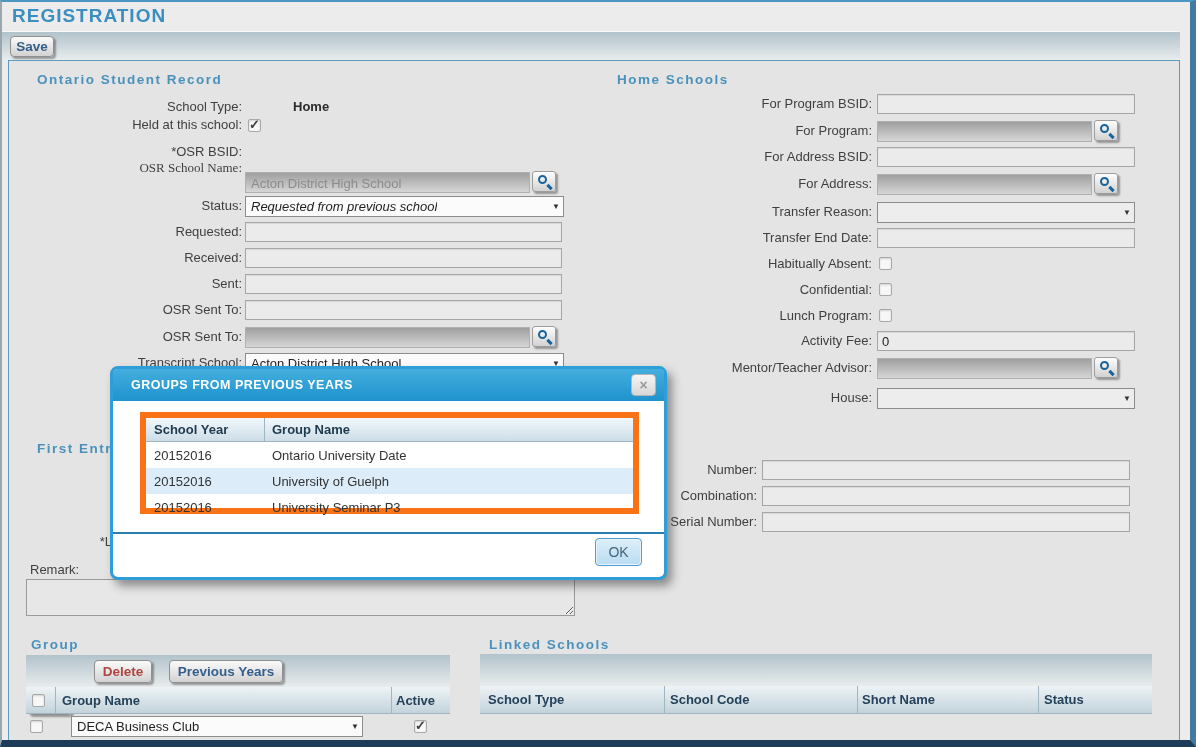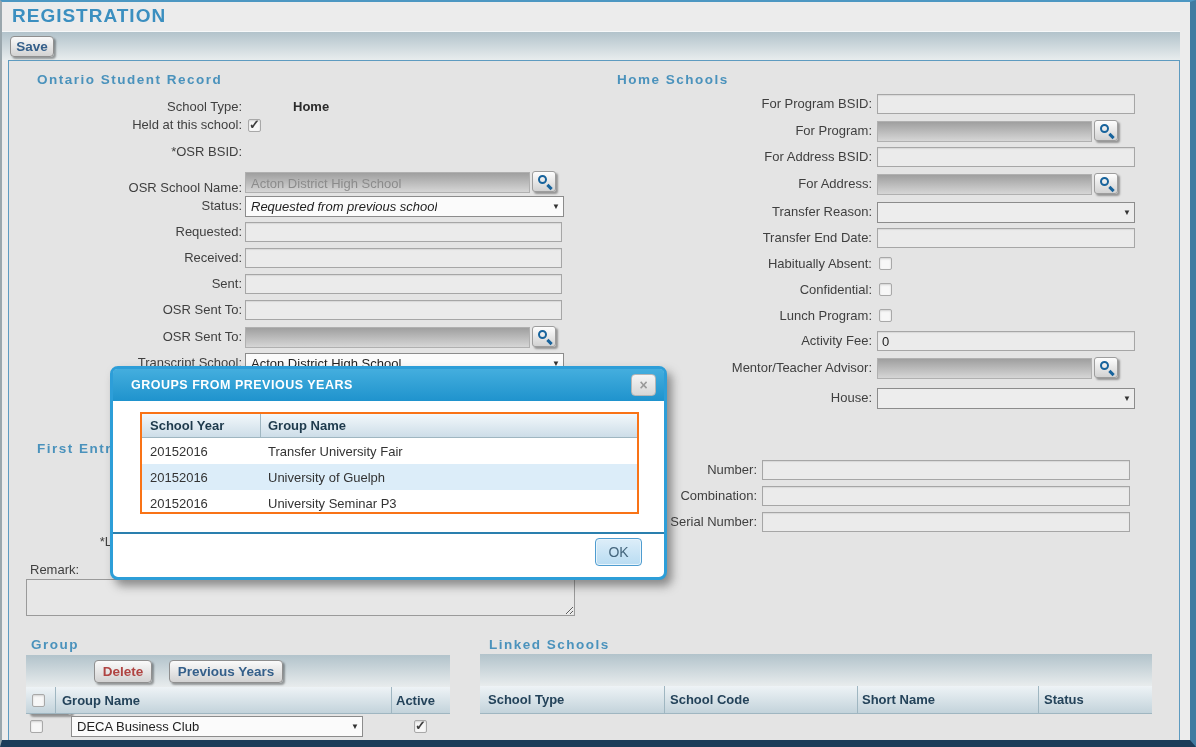--- a/index.html
+++ b/index.html
@@ -64,21 +64,21 @@
     box-shadow:5px 6px 10px rgba(50,50,50,.5); z-index:50; }
   .modal-hdr { position:absolute; left:0; top:0; right:0; height:32px;
     background:linear-gradient(#44aede,#1f93cd); border-radius:4px 4px 0 0; }
   .modal-title { position:absolute; left:18px; top:0; height:32px; line-height:32px;
     color:#fff; font-weight:bold; font-size:12.5px; letter-spacing:.5px; }
   .modal-close { position:absolute; right:8px; top:5px; width:25px; height:22px;
     background:linear-gradient(#f5f5f5,#d7d7d7); border:1px solid #b5b5b5; border-radius:4px;
     color:#9a9a9a; font-weight:bold; font-size:14px; line-height:20px; text-align:center;
     cursor:pointer; }
   .mtable { position:absolute; left:27px; top:43px; width:499px; height:102px;
-    border:2px solid #f97316; background:#fff; }
+    border:6px solid #f97316; background:#fff; }
   .mthead { position:relative; height:24px; background:linear-gradient(#f2f8fb,#cddde8);
     border-bottom:1px solid #9fb6c1; }
   .mthead .mc, .mrow .mc { position:absolute; top:0; height:100%; display:flex;
     align-items:center; font-size:13px; padding-left:8px; white-space:nowrap; }
   .mthead .mc { font-weight:bold; color:#1e3a4c; }
   .mc.c1 { left:0; width:118px; }
   .mc.c2 { left:118px; right:0; }
   .mthead .cdiv { position:absolute; left:118px; top:0; width:1px; height:100%;
     background:#9fb6c1; }
   .mrow { position:relative; height:26px; color:#333; cursor:pointer; }
@@ -105,21 +105,21 @@
   <div class="section-h" style="left:35px; top:70px;">Ontario Student Record</div>
 
   <div class="lbl" style="left:2px; top:95px; width:238px;">School Type:</div>
   <div class="val-bold" style="left:246px; top:95px;margin-left:45px;">Home</div>
 
   <div class="lbl" style="left:2px; top:113px; width:238px;">Held at this school:</div>
   <div class="cb checked" style="left:246px; top:117px;"></div>
 
   <div class="lbl" style="left:2px; top:140px; width:238px;">*OSR BSID:</div>
 
-  <div class="lbl" style="left:2px; top:176px; width:238px;">OSR School Name:</div>
+  <div class="lbl" style="left:2px; top:156px; width:238px;font-family:Liberation Serif, serif;">OSR School Name:</div>
   <div class="dis" style="left:243px; top:170px; width:285px;">Acton District High School</div>
   <button class="mag" style="left:530px; top:169px;">
       <span class="mag-icon"></span>
     </button>
 
   <div class="lbl" style="left:2px; top:194px; width:238px;">Status:</div>
   <div class="sel filled" style="left:243px; top:194px; width:319px;font-style:italic;">
     <span class="sel-text">Requested from previous school</span>
     <span class="arrow">▼</span>
   </div>
@@ -258,21 +258,21 @@
     </div>
 
     <div class="mtable">
       <div class="mthead">
         <span class="mc c1">School Year</span>
         <span class="mc c2">Group Name</span>
         <span class="cdiv"></span>
       </div>
       <div class="mrow">
         <span class="mc c1">20152016</span>
-        <span class="mc c2">Transfer University Fair</span>
+        <span class="mc c2">Ontario University Date</span>
       </div>
       <div class="mrow alt">
         <span class="mc c1">20152016</span>
         <span class="mc c2">University of Guelph</span>
       </div>
       <div class="mrow">
         <span class="mc c1">20152016</span>
         <span class="mc c2">University Seminar P3</span>
       </div>
     </div>

